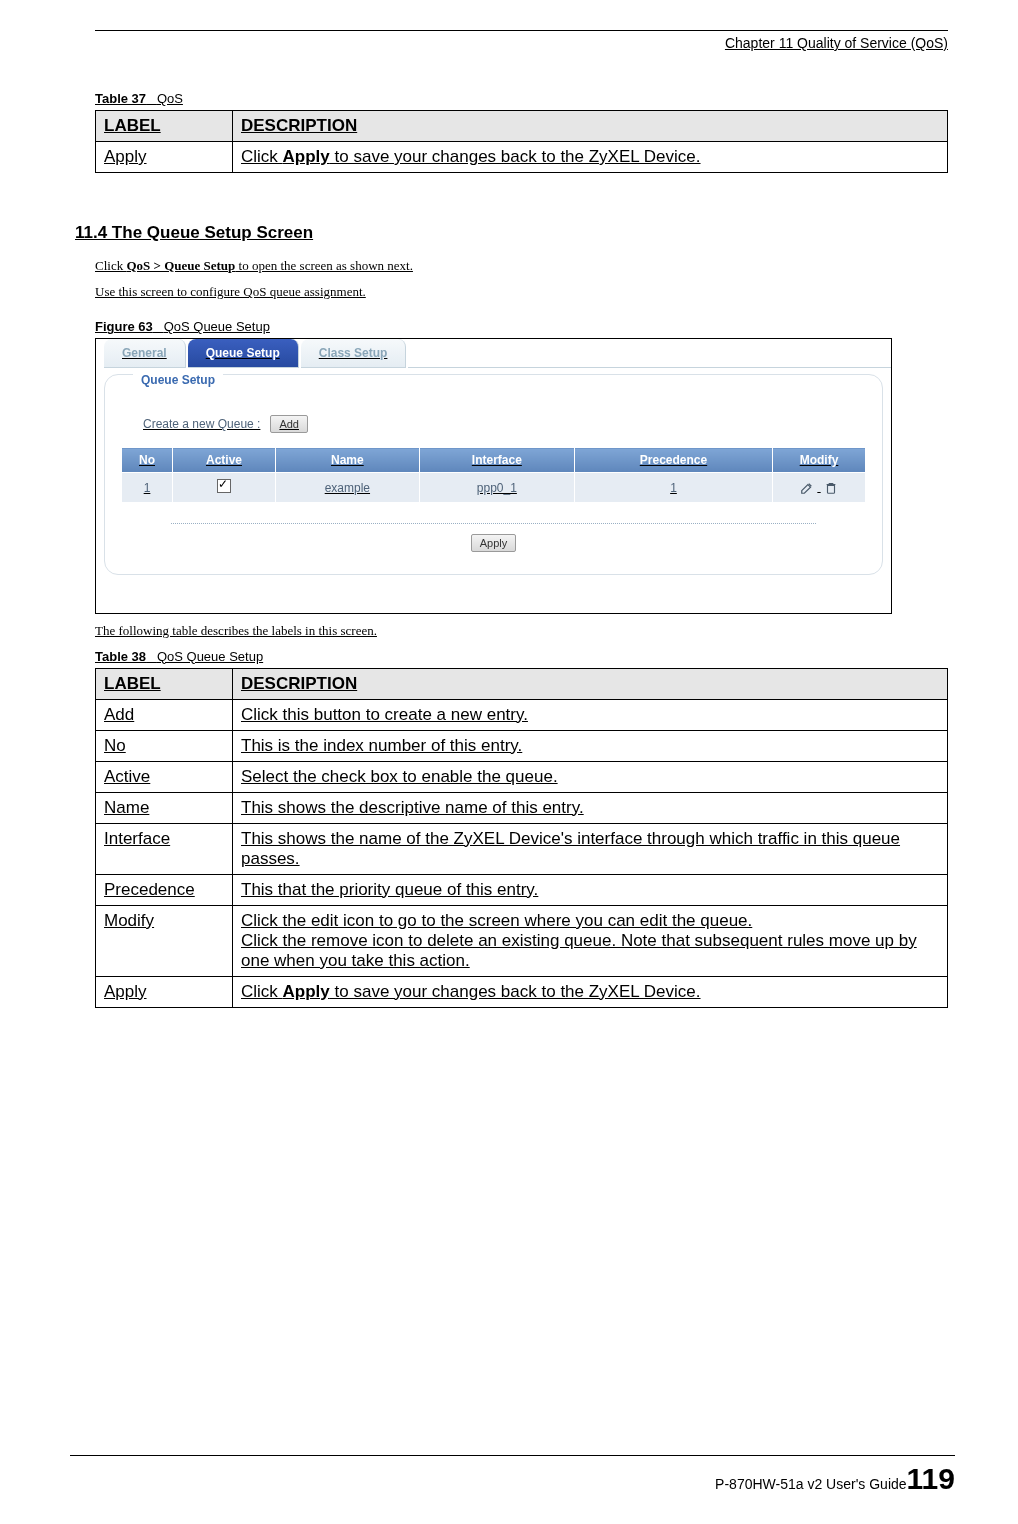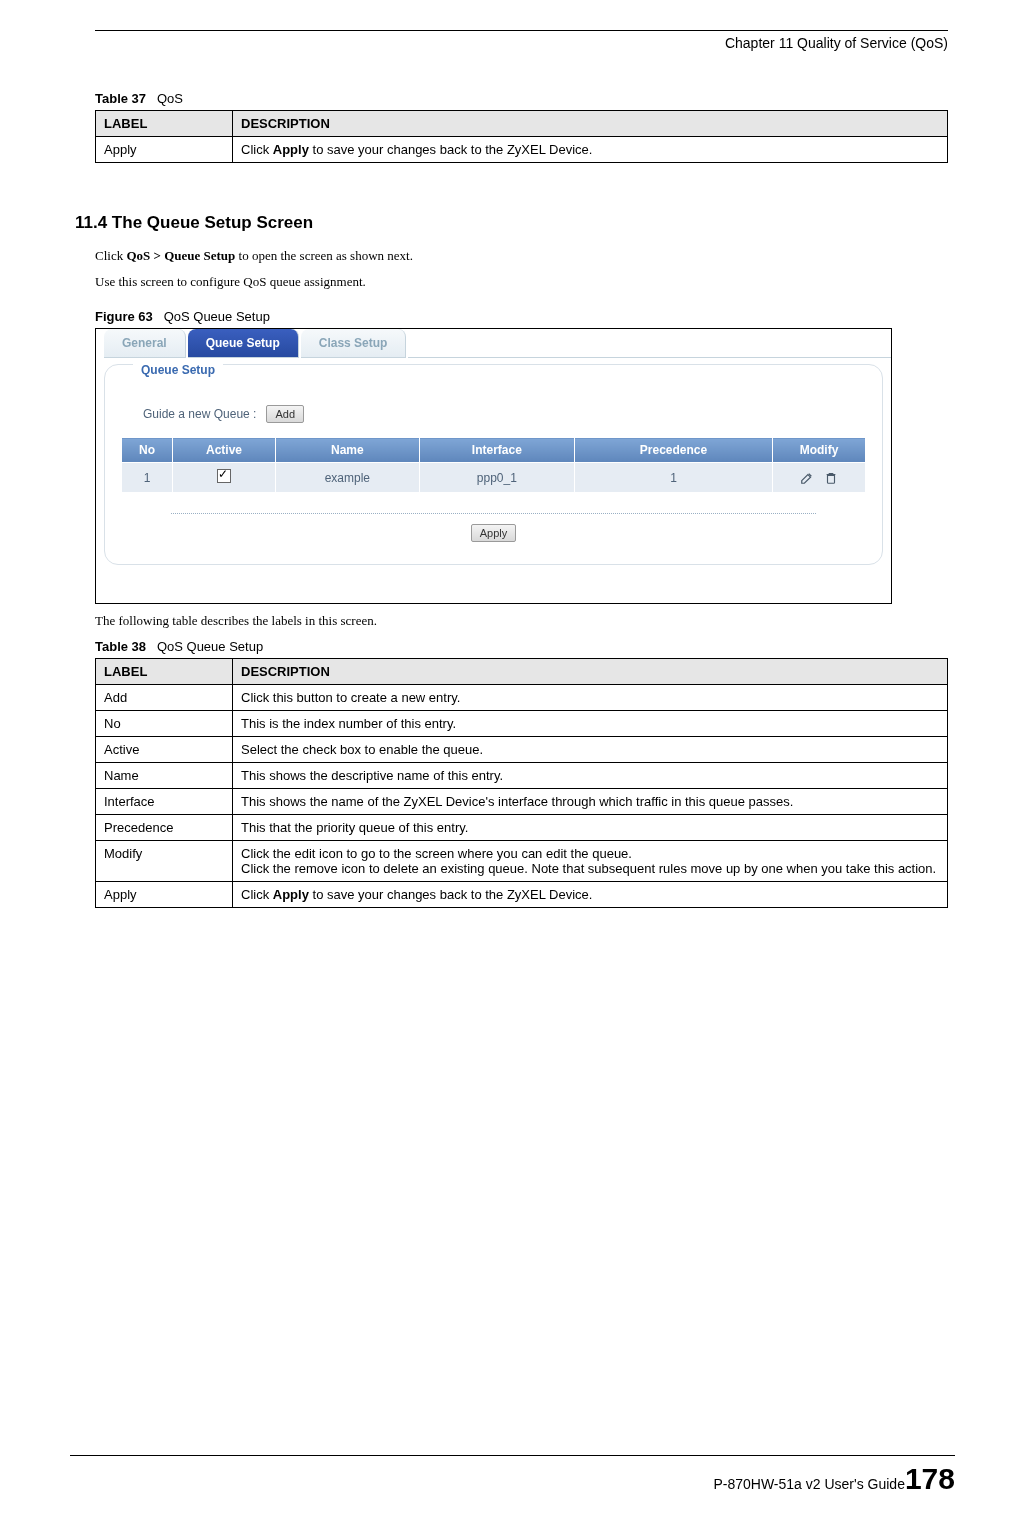--- a/index.html
+++ b/index.html
@@ -10,40 +10,41 @@
     color: #000;
     background: #fff;
     width: 1018px;
   }
   .page {
     padding: 20px 70px 30px 95px;
     box-sizing: border-box;
     width: 1018px;
     position: relative;
     min-height: 1524px;
+    text-decoration: underline;
   }
   .header-line {
     border-top: 1.5px solid #000;
     margin-top: 10px;
     margin-bottom: 4px;
   }
   .chapter-title {
     text-align: right;
     font-size: 14px;
     margin-bottom: 40px;
   }
   .table-caption {
     font-size: 13px;
     margin-bottom: 4px;
   }
   .table-caption b { font-weight: bold; }
   table.desc-table {
     border-collapse: collapse;
     width: 100%;
-    font-size: 13px;
+    font-size: 17px;
     border-radius: 11px;
   }
   table.desc-table th, table.desc-table td {
     border: 1px solid #000;
     padding: 5px 8px;
     text-align: left;
     vertical-align: top;
   }
   table.desc-table th {
     background: #e6e6e6;
@@ -258,21 +259,21 @@
     <div class="tabs">
       <div class="tab">General</div>
       <div class="tab active">Queue Setup</div>
       <div class="tab">Class Setup</div>
       <div class="tab-filler"></div>
     </div>
     <div class="tab-panel">
       <div class="panel-inner">
         <div class="panel-title">Queue Setup</div>
         <div class="create-row">
-          <span>Guide a new Queue :</span>
+          <span>Create a new Queue :</span>
           <button class="btn-small">Add</button>
         </div>
         <table class="queue-table">
           <thead>
             <tr>
               <th class="no-col">No</th>
               <th class="active-col">Active</th>
               <th>Name</th>
               <th>Interface</th>
               <th>Precedence</th>
@@ -363,16 +364,16 @@
           <span>Click </span><b>Apply</b><span> to save your changes back to the ZyXEL Device.</span>
         </td>
       </tr>
     </tbody>
   </table>
 
   <div class="footer">
     <div class="footer-line"></div>
     <div class="footer-row">
       <span class="footer-left">P-870HW-51a v2 User's Guide</span>
-      <span class="footer-right">178</span>
+      <span class="footer-right">119</span>
     </div>
   </div>
 </div>
 
 </body></html>

